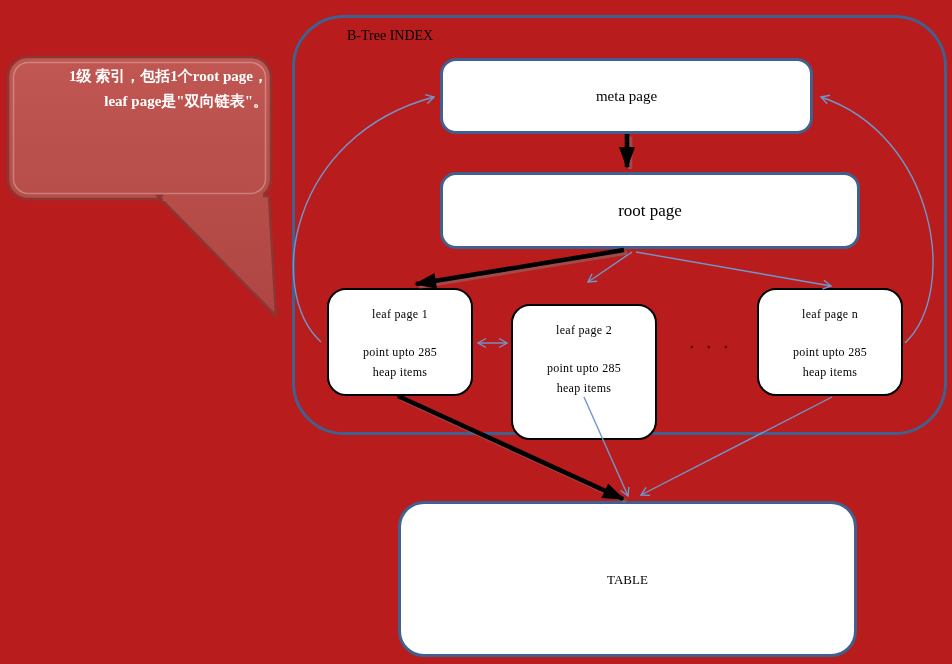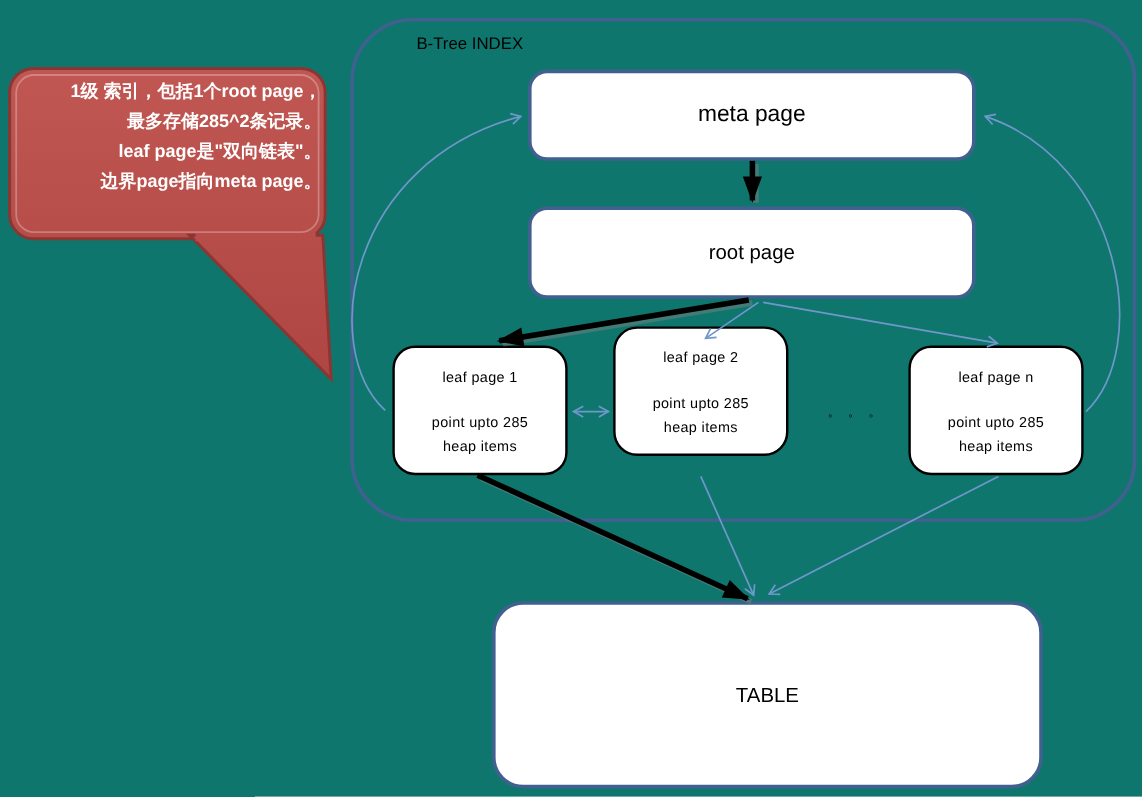--- a/index.html
+++ b/index.html
@@ -1,20 +1,20 @@
 <!DOCTYPE html>
 <html style="--box-border: #40618F; --thin-arrow: #7097CC; --leaf-border: #000000; --thick-arrow: #000000; --callout-fill-top: #C05752; --callout-fill-bottom: #AE4542; --callout-border: #8C3634; --callout-text: #FFFFFF; --text: #000000;"><head>
 <meta charset="utf-8">
 <style>
   html,body{margin:0;padding:0;background:#ffffff;}
   .stage{
     position:relative;
     width:952px;height:664px;
-    background:#0f766e;
-    font-family:Liberation Sans, sans-serif;
+    background:#b91c1c;
+    font-family:Liberation Serif, serif;
     color:var(--text,#000);
     overflow:hidden;
   }
   
   .btree-container{
     position:absolute;left:292px;top:15px;width:649px;height:414px;
     border:3px solid var(--box-border,#40618F);
     border-radius:52px;
     background:transparent;
   }
@@ -24,34 +24,34 @@
   }
   .node{
     position:absolute;background:#ffffff;box-sizing:border-box;
     display:flex;flex-direction:column;align-items:center;justify-content:center;
     text-align:center;z-index:1;
   }
   .blue-node{
     border:3px solid var(--box-border,#40618F);
     border-radius:16px;
   }
-  .node-meta{left:440px;top:58px;width:373px;height:76px;font-size:19px;}
-  .node-root{left:440px;top:172px;width:373px;height:77px;font-size:17px;line-height:29px;}
-  .node-table{left:410px;top:501px;width:459px;height:156px;border-radius:26px;font-size:17px;line-height:29px;}
+  .node-meta{left:440px;top:58px;width:373px;height:76px;font-size:15px;}
+  .node-root{left:440px;top:172px;width:420px;height:77px;font-size:17px;line-height:29px;}
+  .node-table{left:398px;top:501px;width:459px;height:156px;border-radius:26px;font-size:13px;line-height:29px;}
   .leaf-node{
     border:2.5px solid var(--leaf-border,#000);
     border-radius:19px;
     font-size:12px;line-height:20px;
     justify-content:flex-start;
     padding-top:14px;
     letter-spacing:0.3px;
   }
   .leaf-node .leaf-body{margin-top:18px;}
   .node-leaf1{left:327px;top:288px;width:146px;height:108px;}
-  .node-leaf2{left:511px;top:272px;width:146px;height:108px;border-radius:20px;}
+  .node-leaf2{left:511px;top:304px;width:146px;height:136px;}
   .node-leafn{left:757px;top:288px;width:146px;height:108px;}
   .ellipsis{
     position:absolute;left:680px;top:336px;width:70px;
     font-size:11px;letter-spacing:6px;color:#000;z-index:1;text-align:center;
   }
   
   .overlay{
     position:absolute;left:0;top:0;width:952px;height:664px;
     z-index:2;pointer-events:none;
   }
@@ -157,18 +157,16 @@
     <path d="M636,252 L831,286" class="thin" marker-end="url(#mBlue)"></path>
     <path d="M478,343 L507,343" class="thin" marker-start="url(#mBlueStart)" marker-end="url(#mBlue)"></path>
     <path d="M321,342 C265,290 290,135 434,97" class="thin" marker-end="url(#mBlue)"></path>
     <path d="M905,343 C960,290 935,135 821,97" class="thin" marker-end="url(#mBlue)"></path>
     <path d="M584,397 L628,496" class="thin" marker-end="url(#mBlue)"></path>
     <path d="M832,397 L641,495" class="thin" marker-end="url(#mBlue)"></path>
   </svg>
 
   <div class="callout-text">
     <div>1级 索引，包括1个root page，</div>
-    <div>最多存储285^2条记录。</div>
     <div>leaf page是"双向链表"。</div>
-    <div>边界page指向meta page。</div>
   </div>
 
 </div>
 
 </body></html>

